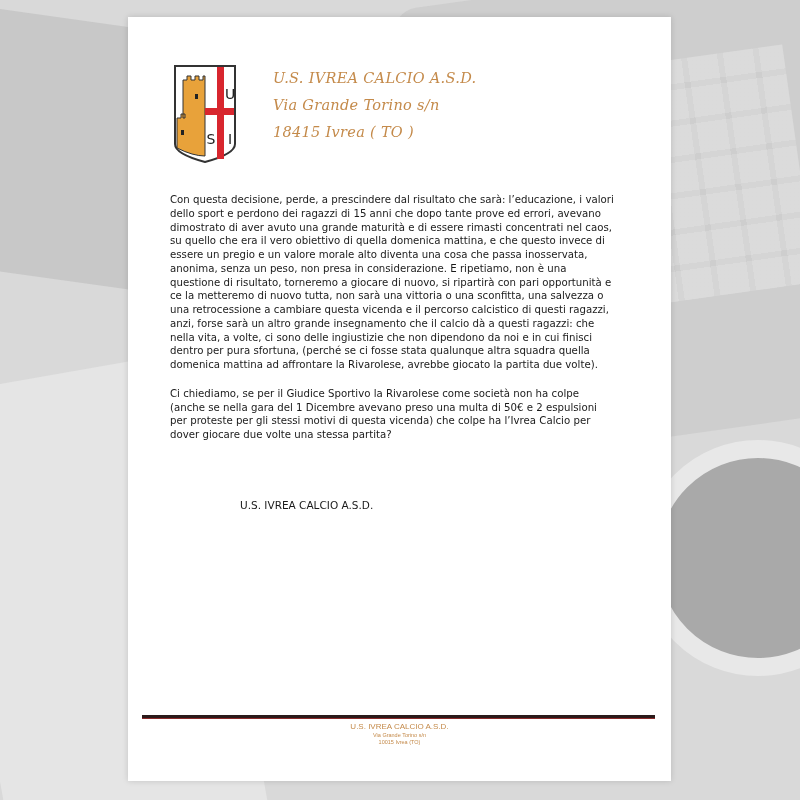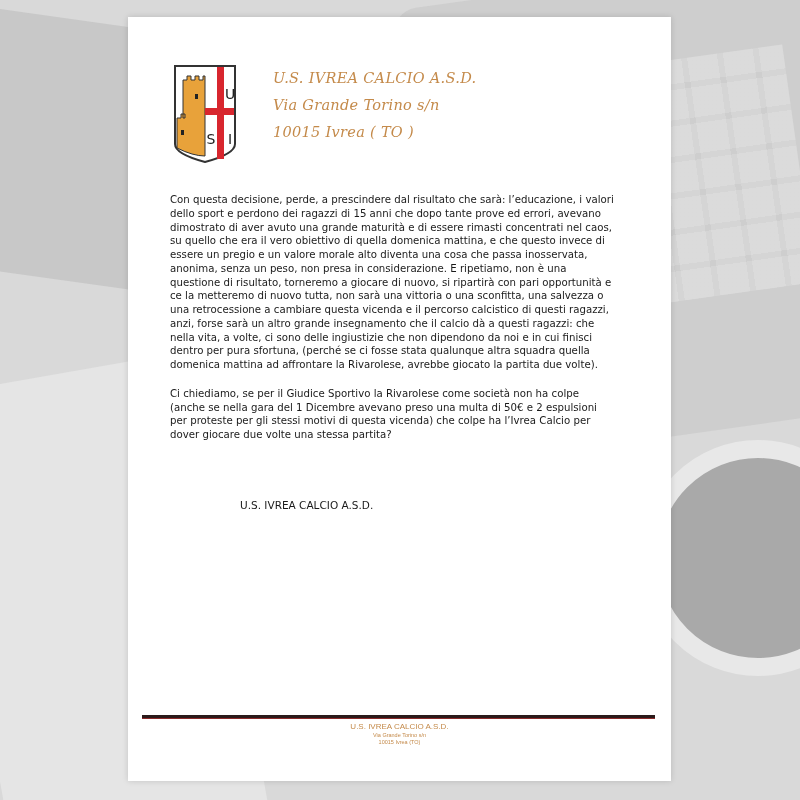--- a/index.html
+++ b/index.html
@@ -88,21 +88,21 @@
     <rect x="44" y="3" width="7" height="92" fill="#d8262e"></rect>
     <rect x="32" y="44" width="29" height="7" fill="#d8262e"></rect>
     <text x="57" y="35" font-size="14" font-family="DejaVu Sans, sans-serif" fill="#222" text-anchor="middle">U</text>
     <text x="38" y="80" font-size="14" font-family="DejaVu Sans, sans-serif" fill="#222" text-anchor="middle">S</text>
     <text x="57" y="80" font-size="14" font-family="DejaVu Sans, sans-serif" fill="#222" text-anchor="middle">I</text>
   </svg>
 
   <div class="letterhead">
     <div>U.S. IVREA CALCIO A.S.D.</div>
     <div>Via Grande Torino s/n</div>
-    <div>10015 Ivrea  ( TO )</div>
+    <div>18415 Ivrea  ( TO )</div>
   </div>
 
   <div class="body-text">
     <p>Con questa decisione, perde, a prescindere dal risultato che sarà: l’educazione, i valori dello sport e perdono dei ragazzi di 15 anni che dopo tante prove ed errori, avevano dimostrato di aver avuto una grande maturità e di essere rimasti concentrati nel caos, su quello che era il vero obiettivo di quella domenica mattina, e che questo invece di essere un pregio e un valore morale alto diventa una cosa che passa inosservata, anonima, senza un peso, non presa in considerazione. E ripetiamo, non è una questione di risultato, torneremo a giocare di nuovo, si ripartirà con pari opportunità e ce la metteremo di nuovo tutta, non sarà una vittoria o una sconfitta, una salvezza o una retrocessione a cambiare questa vicenda e il percorso calcistico di questi ragazzi, anzi, forse sarà un altro grande insegnamento che il calcio dà a questi ragazzi: che nella vita, a volte, ci sono delle ingiustizie che non dipendono da noi e in cui finisci dentro per pura sfortuna, (perché se ci fosse stata qualunque altra squadra quella domenica mattina ad affrontare la Rivarolese, avrebbe giocato la partita due volte).</p>
     <p>Ci chiediamo, se per il Giudice Sportivo la Rivarolese come società non ha colpe (anche se nella gara del 1 Dicembre avevano preso una multa di 50€ e 2 espulsioni per proteste per gli stessi motivi di questa vicenda) che colpe ha l’Ivrea Calcio per dover giocare due volte una stessa partita?</p>
   </div>
 
   <div class="signature">U.S. IVREA CALCIO A.S.D.</div>
 
   <div class="footer-rule"></div>

